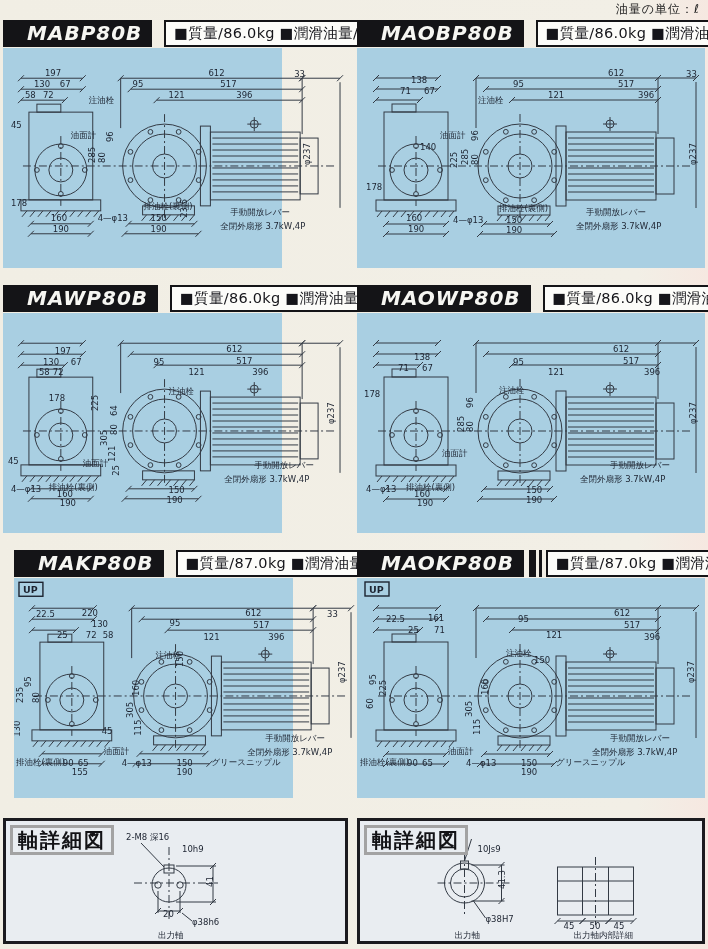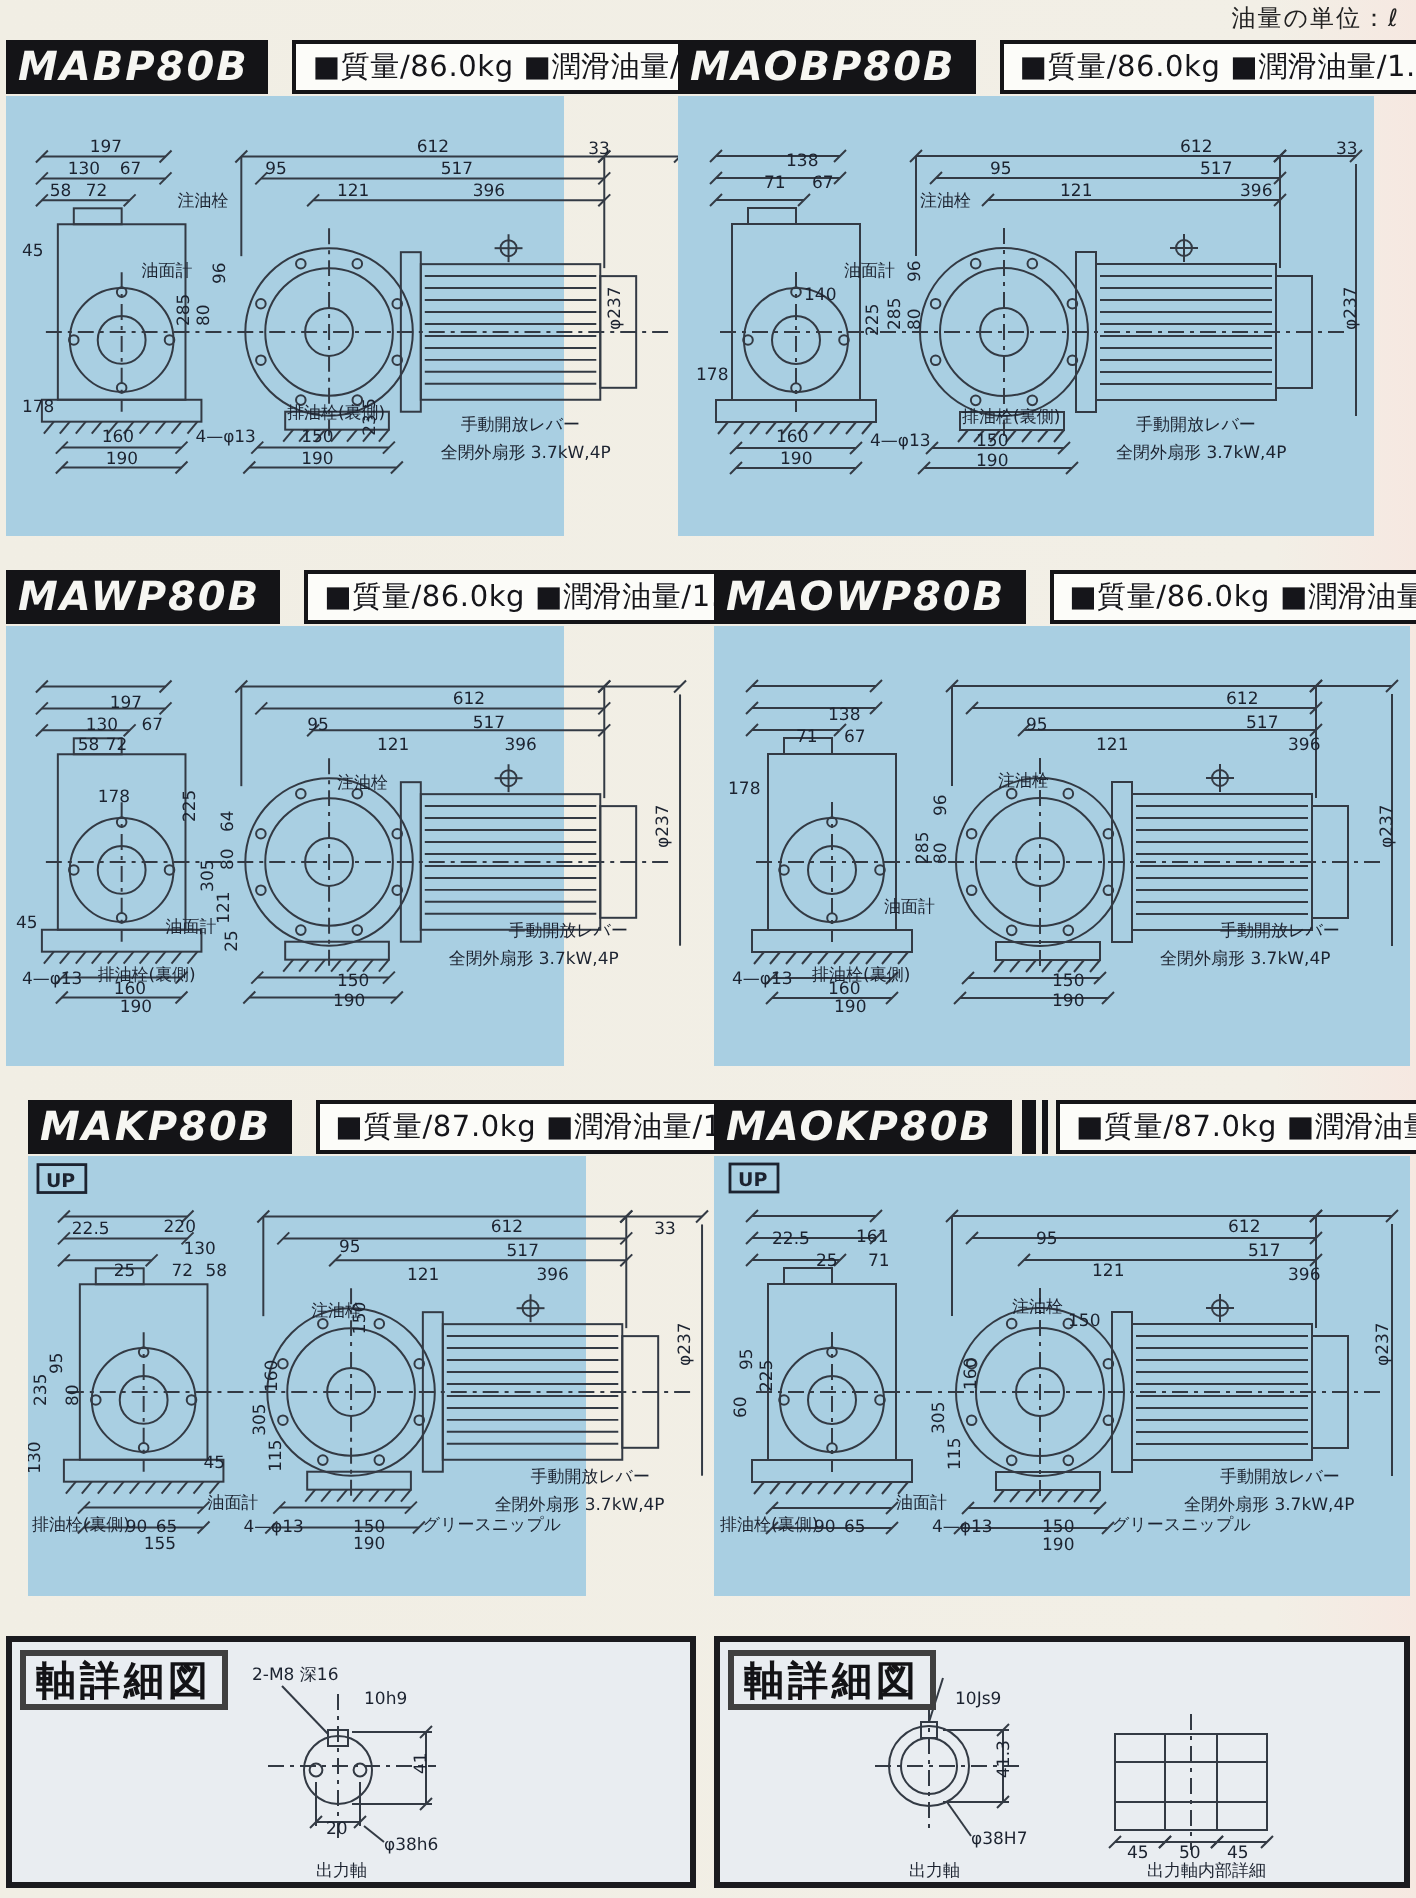--- a/index.html
+++ b/index.html
@@ -3,31 +3,31 @@
 <meta charset="utf-8">
 <style>
   html,body{margin:0;padding:0;}
   body{font-family:"DejaVu Sans",sans-serif;}
   #page{position:relative;width:708px;height:949px;overflow:hidden;
         background:linear-gradient(90deg,#f1eee4 0%,#f2efe6 90%,#f6e8e1 100%);}
   .unit-note{position:absolute;top:1px;right:8px;font-size:12px;color:#222;letter-spacing:1px;}
   .panel{position:absolute;width:345px;}
   .panel-header{display:flex;height:27px;align-items:stretch;}
   .model{background:#141417;color:#f6f6f2;font-weight:700;font-style:italic;
-         font-size:20px;line-height:26px;padding:0 10px 1px 6px;letter-spacing:1px;white-space:nowrap;}
+         font-size:20px;line-height:26px;padding:0 10px 1px 24px;letter-spacing:1px;white-space:nowrap;}
   .bar{background:#141417;}
   .bar.b1{width:7px;margin-left:5px;}
   .bar.b2{width:3px;margin-left:3px;margin-right:4px;}
   .spec{flex:1;border:2px solid #141417;background:#fcfcf9;display:flex;align-items:center;
         font-size:14.5px;color:#15151a;padding:0 8px;white-space:nowrap;letter-spacing:0.3px;}
   .blue{margin-top:1px;width:279px;height:220px;background:#a9cfe2;}
   .blue svg{display:block;width:345px;height:220px;}
   .detail-panel{position:absolute;top:818px;width:345px;height:126px;border:3px solid #1b1b1f;
         box-sizing:border-box;background:#e9edf1;}
-  .detail-title{position:absolute;top:4px;left:4px;border:3px solid #404040;color:#131316;
+  .detail-title{position:absolute;top:4px;left:4px;border:3px solid #a3a3a3;color:#131316;
         font-weight:800;font-size:20px;line-height:24px;padding:0 5px;letter-spacing:2px;background:transparent;}
   .detail-panel svg{display:block;width:339px;height:120px;}
 </style>
 </head>
 <body>
 
 <div id="page">
   <div class="unit-note">油量の単位：ℓ</div>
 
   <section class="panel" style="left:3px;top:20px">
@@ -163,21 +163,21 @@
             <text x="141" y="161">排油栓(裏側)</text>
             <text x="148" y="173">150</text>
             <text x="148" y="184">190</text>
             <text x="228" y="167">手動開放レバー</text>
             <text x="218" y="181">全閉外扇形 3.7kW,4P</text>
           </g>
         </svg>
     </div>
   </section>
 
-  <section class="panel" style="left:339px;top:20px;width:284px">
+  <section class="panel" style="left:357px;top:20px;width:284px">
     <div class="panel-header">
       <div class="model">MAOBP80B</div>
       <div class="bar b1"></div>
       <div class="bar b2"></div>
       <div class="spec">
           <span>■質量/86.0kg ■潤滑油量/1.0</span>
         </div>
     </div>
     <div class="blue" style="width:348px">
       <svg viewBox="0 0 346 220" style="width:348px">

